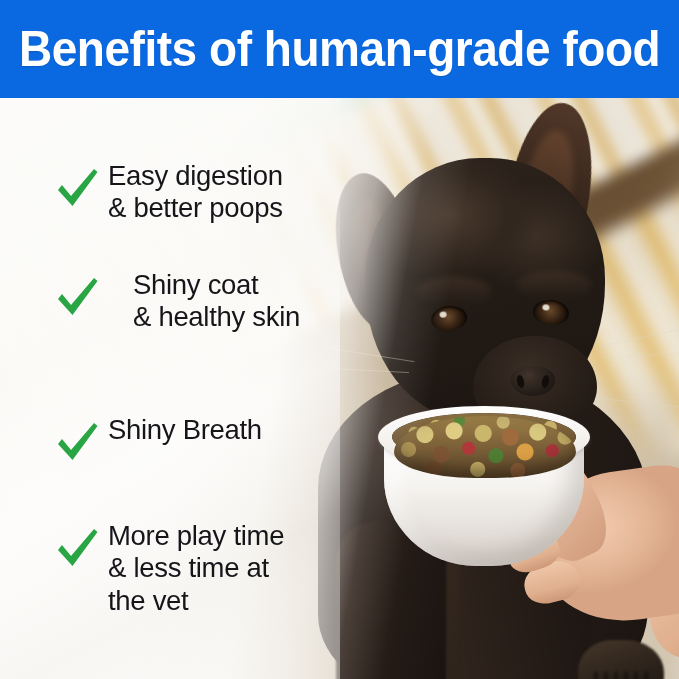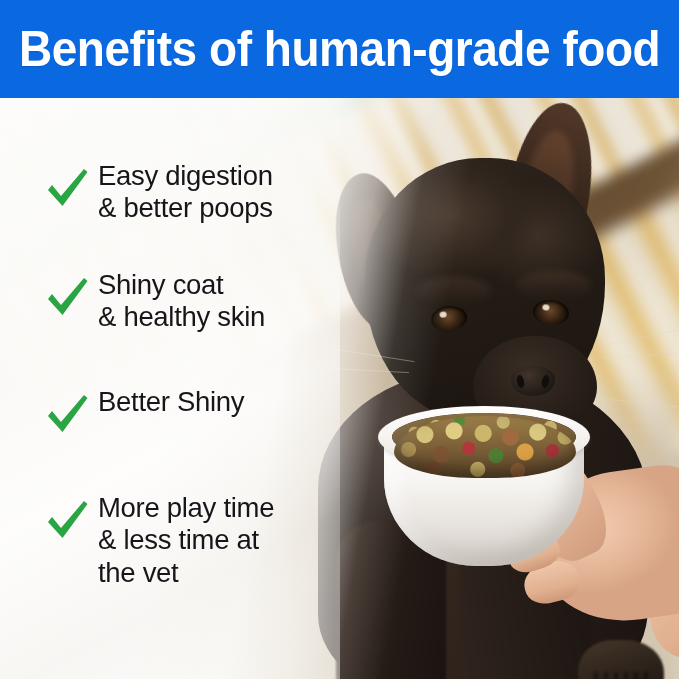--- a/index.html
+++ b/index.html
@@ -501,21 +501,21 @@
     line-height: 1;
     letter-spacing: -0.5px;
     transform: scaleX(.92);
     white-space: nowrap;
     text-shadow: 0 1px 1px rgba(0,0,0,.12);
   }
 
   
   .benefits {
     position: absolute;
-    left: 44px;
+    left: 54px;
     top: 158px;
     width: 300px;
   }
   .benefit {
     display: flex;
     align-items: flex-start;
     margin-bottom: 44px;
   }
   .benefit:last-child { margin-bottom: 4px; }
   .check-icon {
@@ -532,21 +532,21 @@
     line-height: 1.18;
     color: #16161a;
     font-weight: 400;
     letter-spacing: -0.3px;
     white-space: pre-line;
     padding-top: 2px;
   }
 
   
   .b-1 { margin-bottom: 42px; }
-  .b-2 { margin-bottom: 50px; }
+  .b-2 { margin-bottom: 78px; gap: 25px; }
   .b-3 { margin-bottom: 52px; }
 </style>
 </head>
 <body>
 
 <div id="poster">
 
   <div class="photo-layer">
     <div class="floor"></div>
     <div class="floor-dark"></div>
@@ -627,21 +627,21 @@
       <span class="benefit-text">Shiny coat
 &amp; healthy skin</span>
     </div>
 
     <div class="benefit b-3">
       <span class="check-icon">
         <svg width="46" height="46" viewBox="0 0 46 46">
           <path d="M4 24 L8 19 L17 30 L40 3 L43.5 6 L18.5 40 Z" fill="#2aa544"></path>
         </svg>
       </span>
-      <span class="benefit-text">Better Shiny</span>
+      <span class="benefit-text">Shiny Breath</span>
     </div>
 
     <div class="benefit">
       <span class="check-icon">
         <svg width="46" height="46" viewBox="0 0 46 46">
           <path d="M4 24 L8 19 L17 30 L40 3 L43.5 6 L18.5 40 Z" fill="#2aa544"></path>
         </svg>
       </span>
       <span class="benefit-text">More play time
 &amp; less time at

